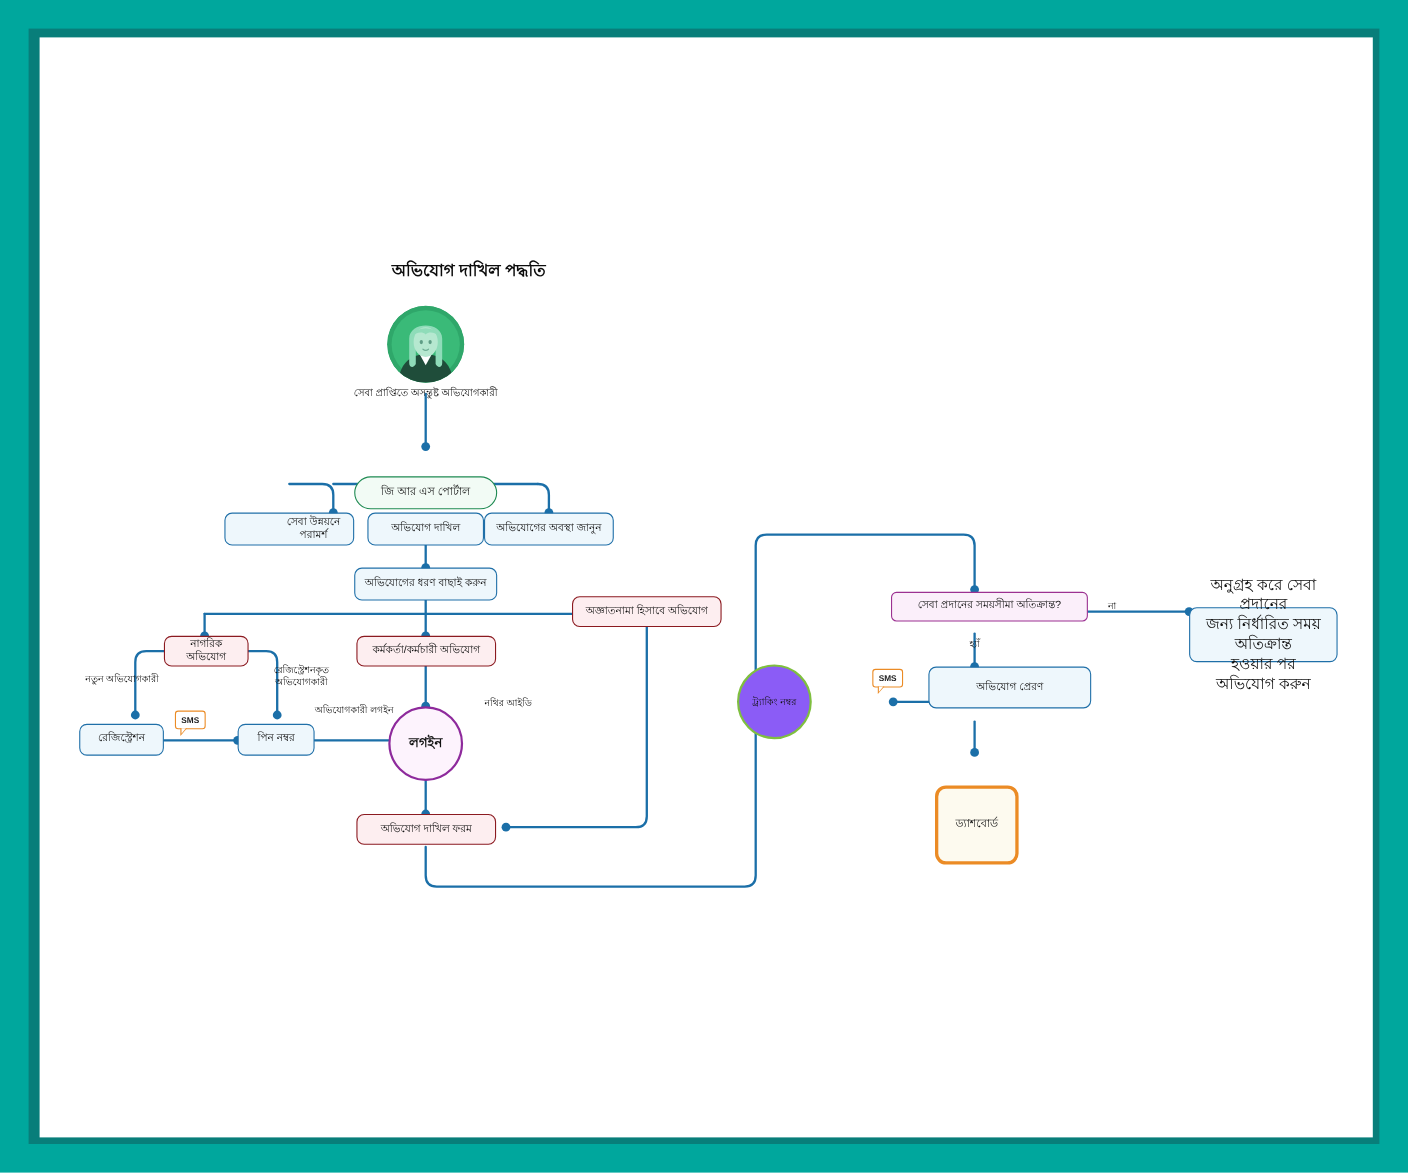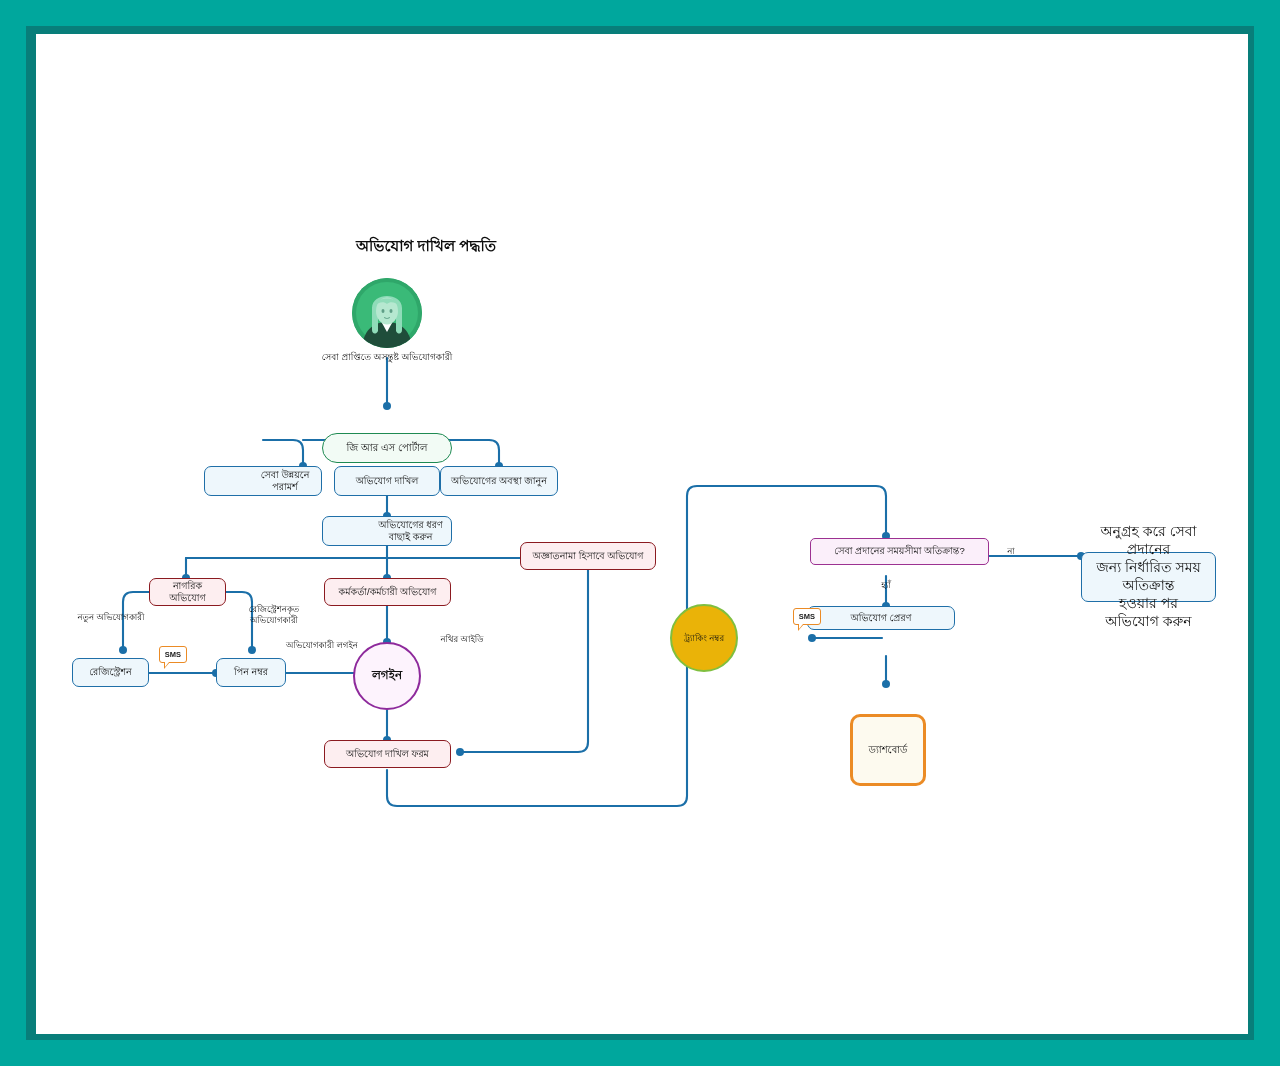--- a/index.html
+++ b/index.html
@@ -99,21 +99,21 @@
     border: 2.6px solid #8e2a9c;
     border-radius: 50%;
     background: #fdf3fd;
     font-size: 12px;
     font-weight: bold;
   }
   
   .n-circle-green {
     border: 2.4px solid #7fbf3f;
     border-radius: 50%;
-    background: #eab308;
+    background: #8b5cf6;
     font-size: 8.5px;
   }
 
   
   #page-title {
     position: absolute;
     left: 240px; top: 200px;
     width: 300px;
     text-align: center;
     font-size: 15px;
@@ -301,21 +301,21 @@
     </div>
 
     <div class="node n-blue" style="left:298px; top:432px; width:106px; height:30px;text-align:right;">
       <span>অভিযোগ দাখিল</span>
     </div>
 
     <div class="node n-blue" style="left:404px; top:432px; width:118px; height:30px;">
       <span>অভিযোগের অবস্থা জানুন</span>
     </div>
 
-    <div class="node n-blue" style="left:286px; top:482px; width:130px; height:30px;padding-left:47px;">
+    <div class="node n-blue" style="left:286px; top:482px; width:130px; height:30px;">
       <span>অভিযোগের ধরণ বাছাই করুন</span>
     </div>
 
     <div class="node n-red" style="left:484px; top:508px; width:136px; height:28px;">
       <span>অজ্ঞাতনামা হিসাবে অভিযোগ</span>
     </div>
 
     <div class="node n-red" style="left:113px; top:544px; width:77px; height:28px;">
       <span>নাগরিক অভিযোগ</span>
     </div>
@@ -345,21 +345,21 @@
     </div>
 
     <div class="node n-blue" style="left:1045px; top:518px; width:135px; height:50px; font-size:14px;">
       <span>
         <span>অনুগ্রহ করে সেবা প্রদানের</span>
         <span>জন্য নির্ধারিত সময় অতিক্রান্ত</span>
         <span>হওয়ার পর অভিযোগ করুন</span>
       </span>
     </div>
 
-    <div class="node n-blue" style="left:771px; top:572px; width:148px; height:24px;">
+    <div class="node n-blue" style="left:808px; top:572px; width:148px; height:38px;">
       <span>অভিযোগ প্রেরণ</span>
     </div>
 
     <div class="node n-circle-green" style="left:634px; top:570px; width:68px; height:68px;">
       <span>ট্র্যাকিং নম্বর</span>
     </div>
 
     <div class="node n-orange" style="left:814px; top:680px; width:76px; height:72px;">
       <span>ড্যাশবোর্ড</span>
     </div>

